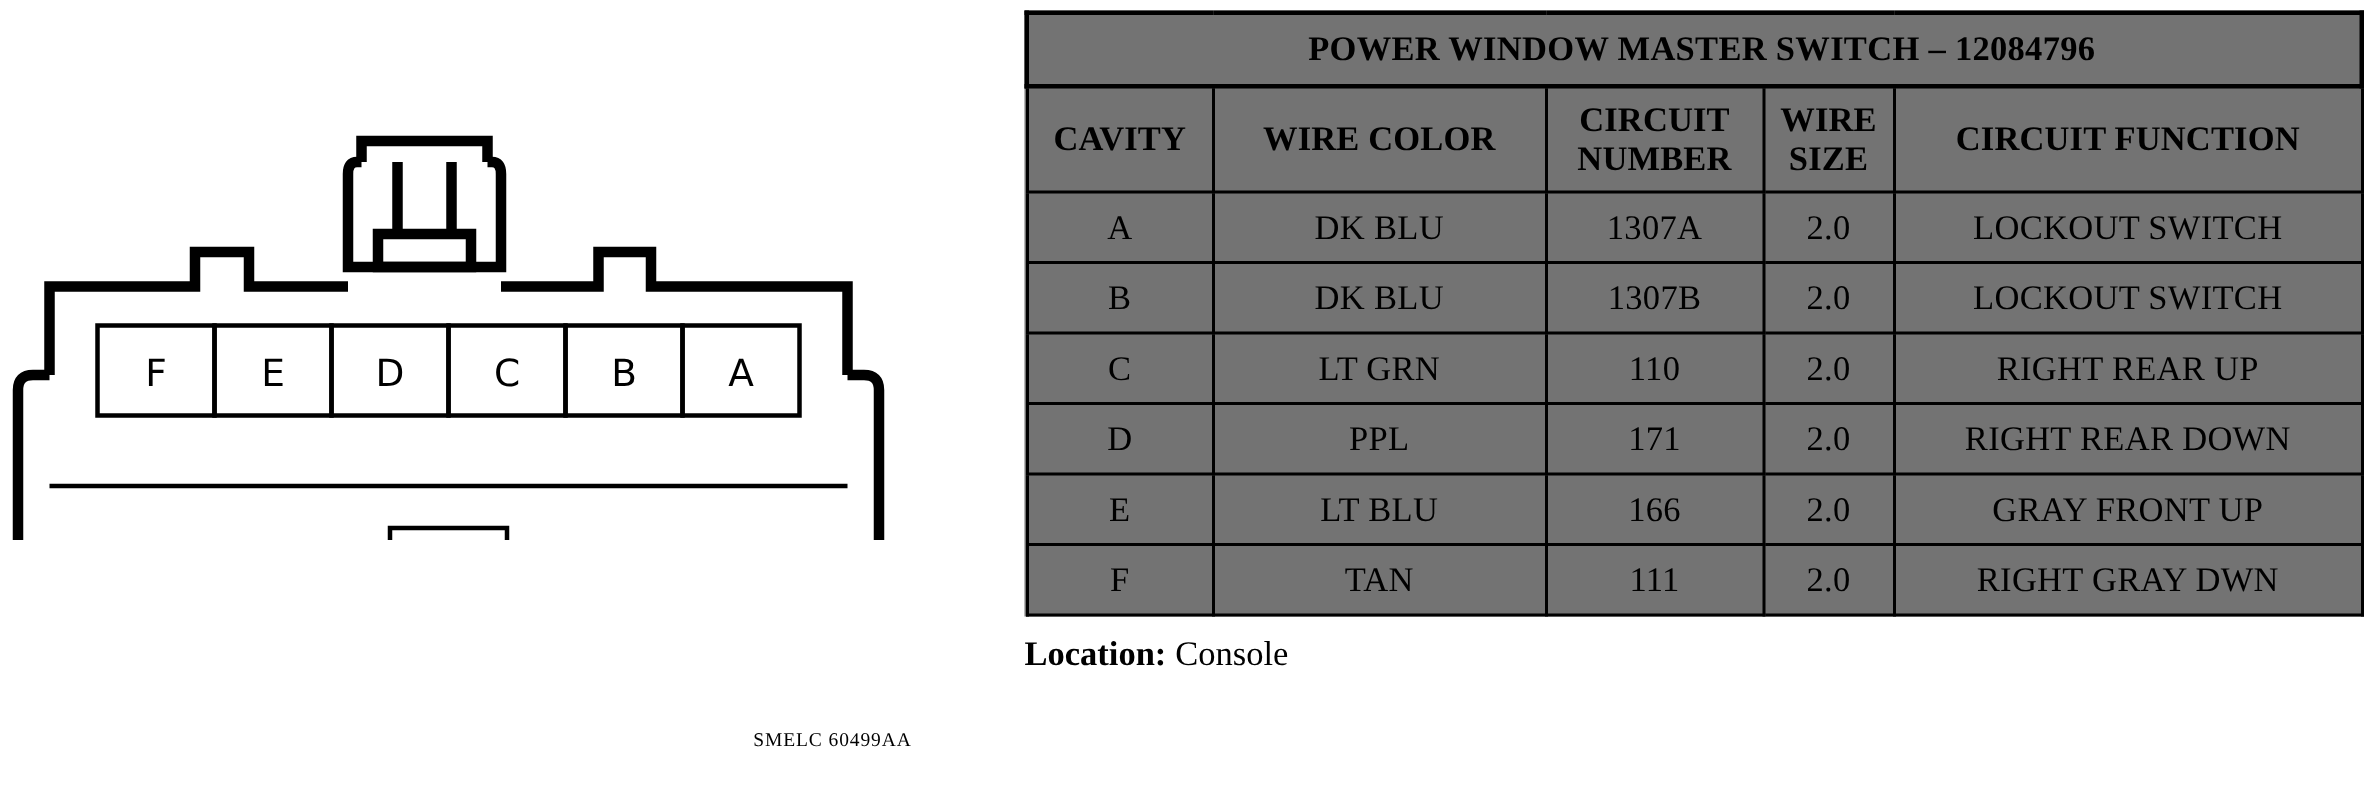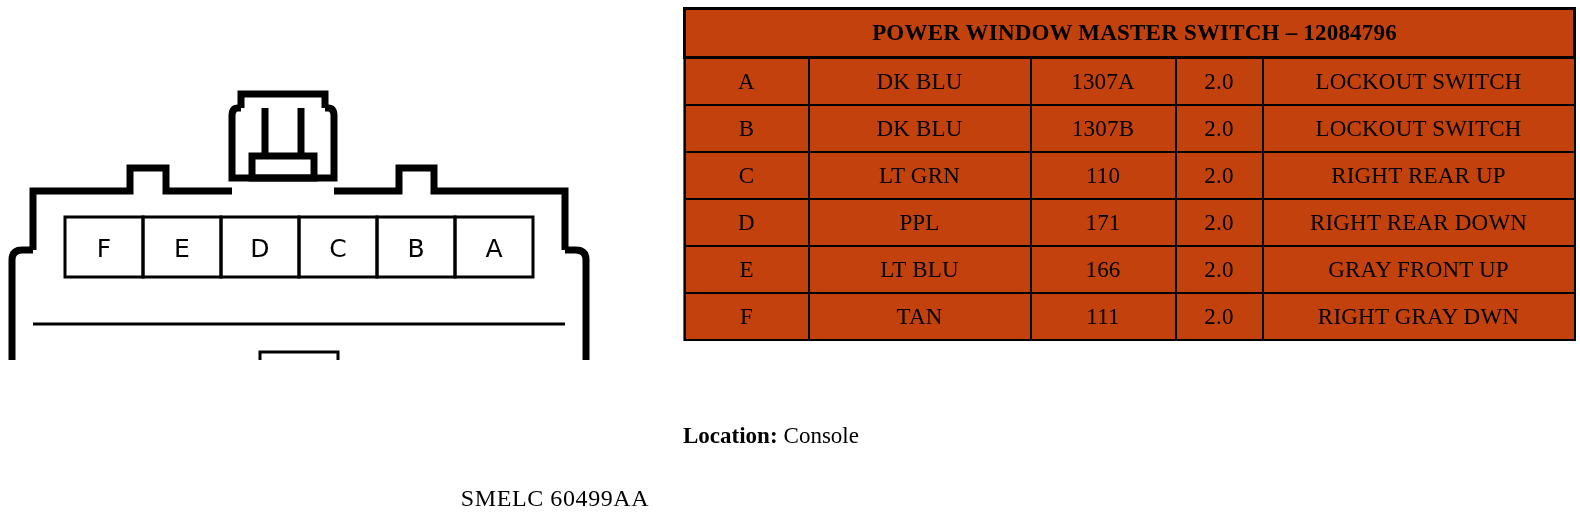--- a/index.html
+++ b/index.html
@@ -52,36 +52,36 @@
     line-height: 1.27;
     letter-spacing: 0.5px;
   }
   #footer-code {
     position: absolute;
     left: 0;
     top: 485px;
     width: 1110px;
     text-align: center;
     font-family: "Liberation Serif", serif;
-    font-size: 24px;
+    font-size: 13px;
     letter-spacing: 0.6px;
   }
 
   
   #table-panel {
     position: absolute;
     left: 683px;
     top: 7px;
     width: 890px;
   }
   table.pinout {
     border-collapse: collapse;
     table-layout: fixed;
     width: 890px;
-    background: #c2410c;
+    background: #737373;
   }
   table.pinout td {
     border: 2px solid #000;
     padding: 0;
     text-align: center;
     vertical-align: middle;
     font-family: "Liberation Serif", serif;
     color: #000;
   }
   .outer-frame {
@@ -244,20 +244,33 @@
       <col class="col-cavity">
       <col class="col-color">
       <col class="col-number">
       <col class="col-size">
       <col class="col-function">
     </colgroup>
     <tbody>
       <tr>
         <td class="outer-frame title-cell" colspan="5">POWER WINDOW MASTER SWITCH – 12084796</td>
       </tr>
+      <tr class="header-row">
+        <td>CAVITY</td>
+        <td>WIRE COLOR</td>
+        <td>
+          <div>CIRCUIT</div>
+          <div>NUMBER</div>
+        </td>
+        <td>
+          <div>WIRE</div>
+          <div>SIZE</div>
+        </td>
+        <td>CIRCUIT FUNCTION</td>
+      </tr>
 
       <tr class="data-row">
         <td>A</td>
         <td>DK BLU</td>
         <td>1307A</td>
         <td>2.0</td>
         <td class="fn-cell">LOCKOUT SWITCH</td>
       </tr>
       <tr class="data-row">
         <td>B</td>

